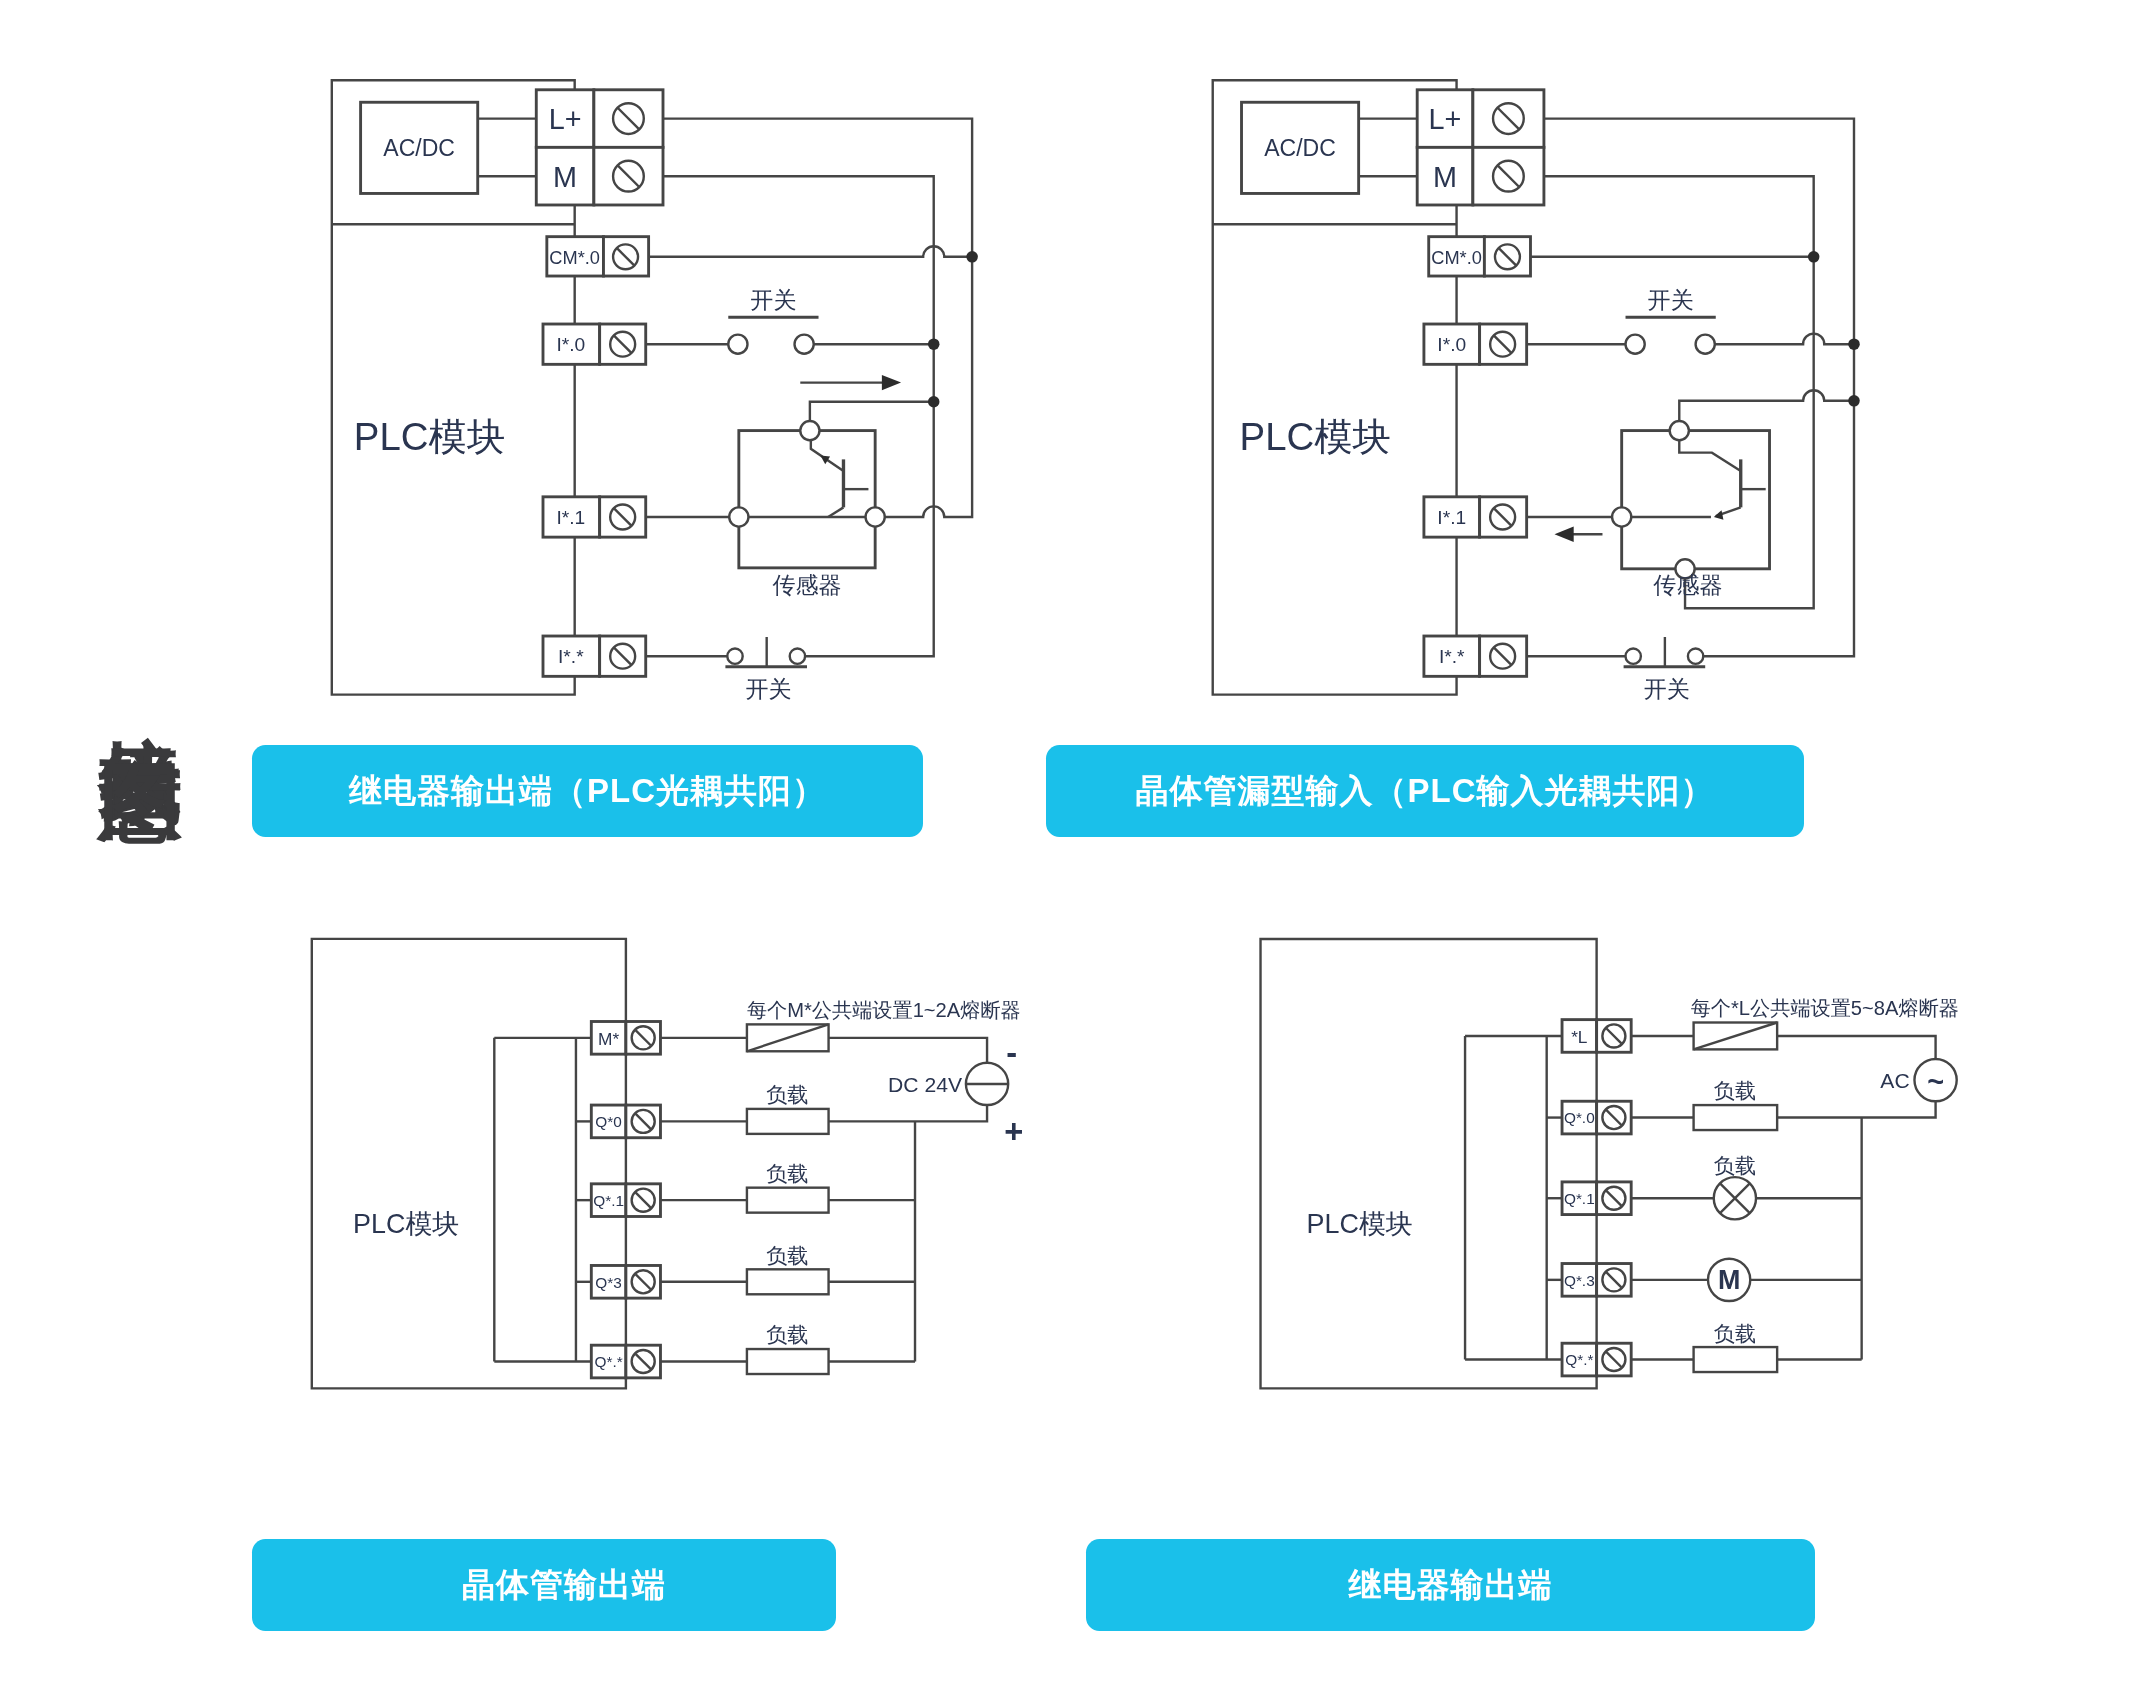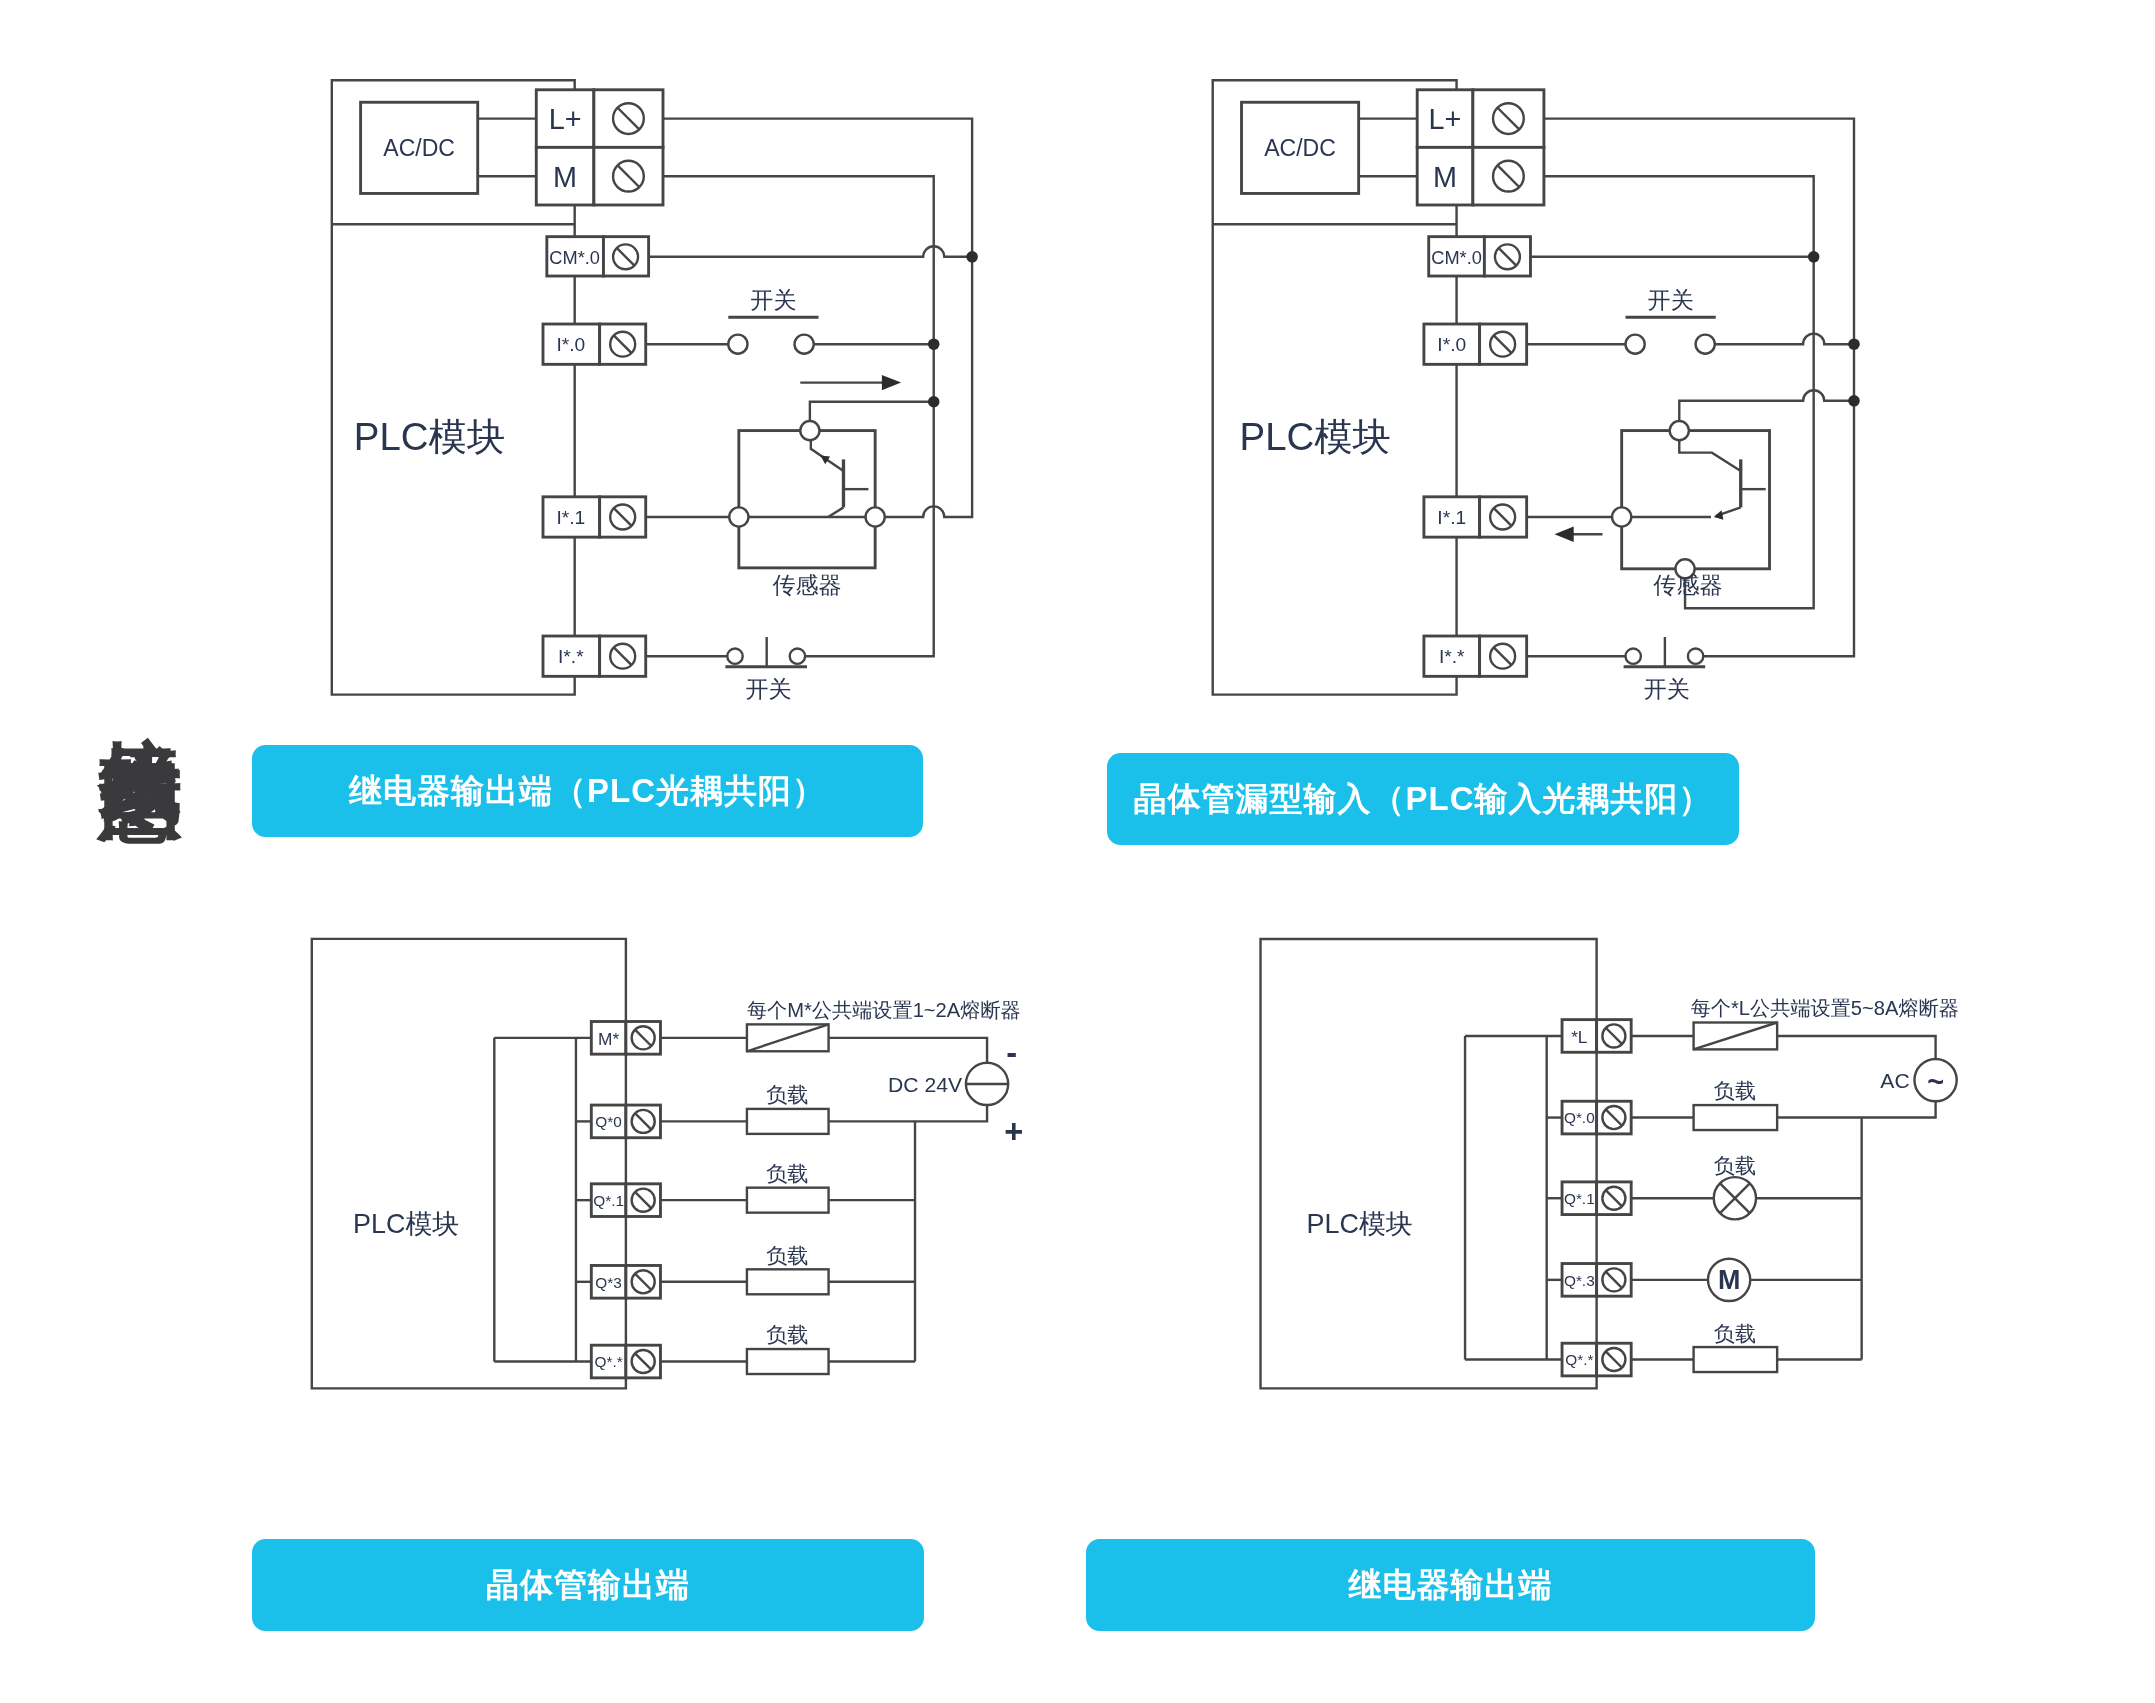--- a/index.html
+++ b/index.html
@@ -11,22 +11,22 @@
     position:absolute;left:85px;top:668px;
     writing-mode:vertical-rl;text-orientation:upright;
     font-size:83px;font-weight:700;letter-spacing:7.7px;color:#3a3a3c;
   }
   .banner{
     position:absolute;height:92px;background:#1ac0ea;border-radius:13.4px;
     display:flex;align-items:center;justify-content:center;
     color:#ffffff;font-size:33px;font-weight:700;letter-spacing:1px;
   }
   .b1{left:252px;top:745px;width:671px;}
-  .b2{left:1107px;top:745px;width:632px;margin-top:8px;}
-  .b3{left:252px;top:1539px;width:672px;}
+  .b2{left:1046px;top:745px;width:758px;}
+  .b3{left:252px;top:1539px;width:544px;padding-left:40px;}
   .b4{left:1048px;top:1539px;width:729px;margin-left:38px;}
   svg{position:absolute;overflow:visible;}
   svg line, svg path, svg rect, svg circle, svg polyline{
     stroke:#454545;fill:none;stroke-width:2.5;
   }
   svg rect.cell{fill:#ffffff;stroke-width:3;}
   svg rect.box{stroke-width:3;}
   svg circle.screw{fill:#ffffff;stroke-width:2.5;}
   svg circle.contact{fill:#ffffff;stroke-width:2.5;}
   svg circle.dot{fill:#2c2c2c;stroke:none;}

